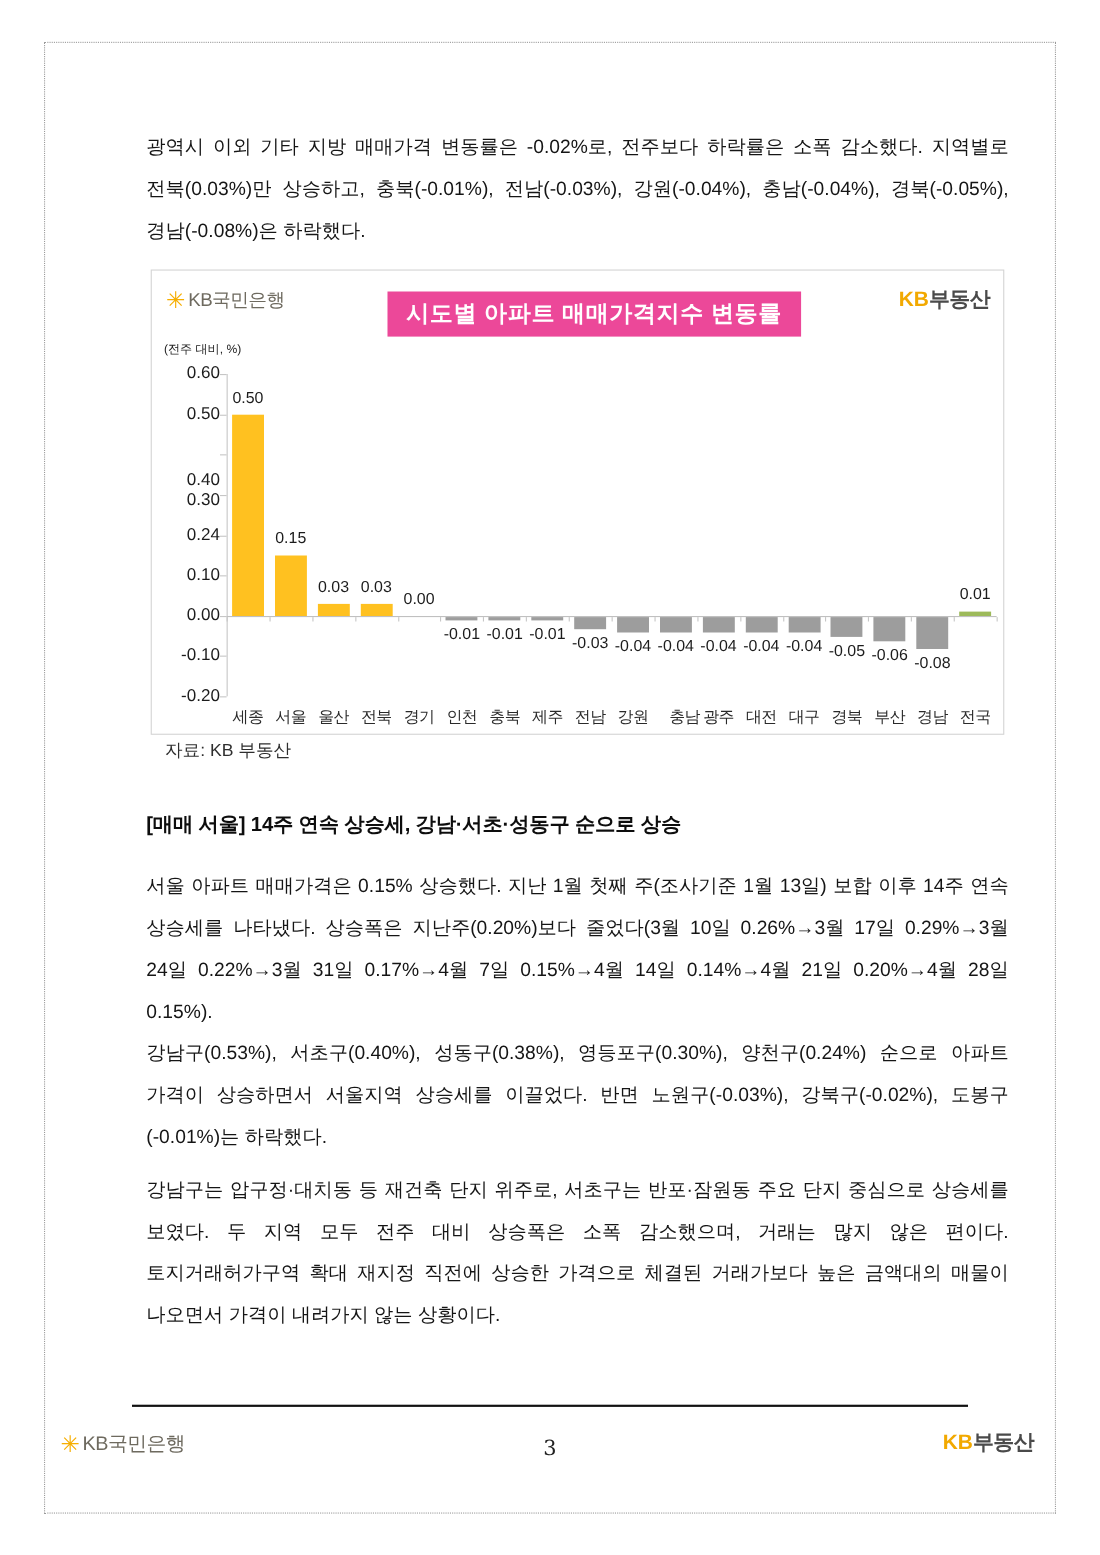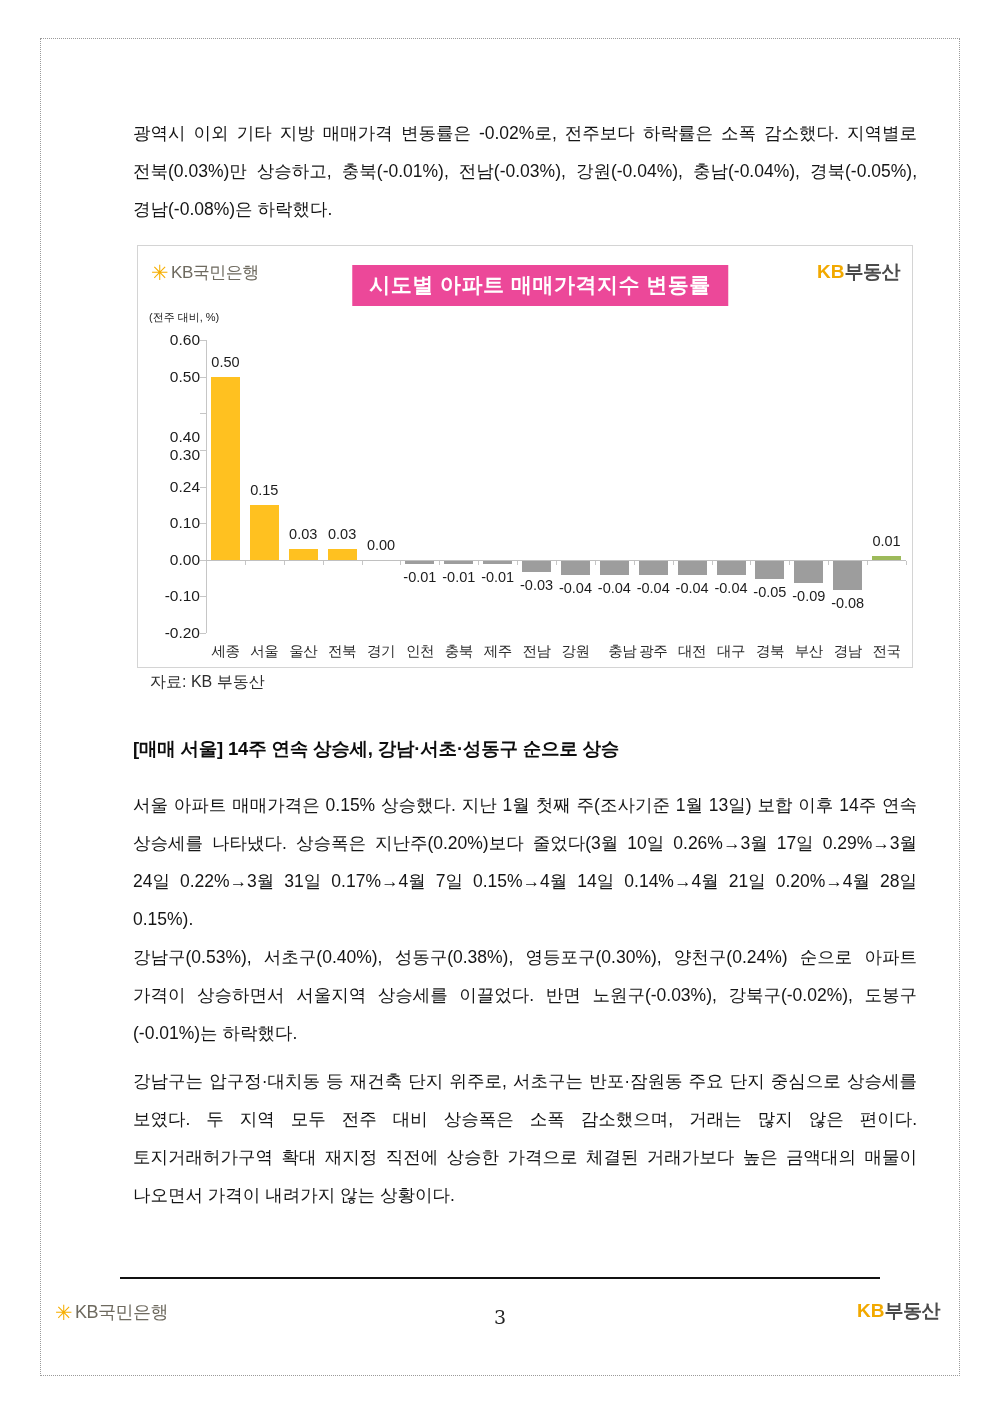--- a/index.html
+++ b/index.html
@@ -173,21 +173,21 @@
       <div class="bar" style="left: 471.611px; width: 29px; background: rgb(157, 157, 157); top: 220.75px; height: 14.65px;"></div>
       <div class="bar-label" style="left: 486.111px; top: 240.4px;">-0.04</div>
       <div class="cat-label" style="left: 486.111px; top: 302px;">대전</div>
       <div class="bar" style="left: 510.5px; width: 29px; background: rgb(157, 157, 157); top: 220.75px; height: 14.65px;"></div>
       <div class="bar-label" style="left: 525px; top: 240.4px;">-0.04</div>
       <div class="cat-label" style="left: 525px; top: 302px;">대구</div>
       <div class="bar" style="left: 549.389px; width: 29px; background: rgb(157, 157, 157); top: 220.75px; height: 18.3125px;"></div>
       <div class="bar-label" style="left: 563.889px; top: 244.062px;">-0.05</div>
       <div class="cat-label" style="left: 563.889px; top: 302px;">경북</div>
       <div class="bar" style="left: 588.278px; width: 29px; background: rgb(157, 157, 157); top: 220.75px; height: 21.975px;"></div>
-      <div class="bar-label" style="left: 602.778px; top: 247.725px;">-0.09</div>
+      <div class="bar-label" style="left: 602.778px; top: 247.725px;">-0.06</div>
       <div class="cat-label" style="left: 602.778px; top: 302px;">부산</div>
       <div class="bar" style="left: 627.167px; width: 29px; background: rgb(157, 157, 157); top: 220.75px; height: 29.3px;"></div>
       <div class="bar-label" style="left: 641.667px; top: 255.05px;">-0.08</div>
       <div class="cat-label" style="left: 641.667px; top: 302px;">경남</div>
       <div class="bar" style="left: 666.056px; width: 29px; background: rgb(157, 186, 90); top: 216.088px; height: 3.6625px;"></div>
       <div class="bar-label" style="left: 680.556px; top: 193.088px;">0.01</div>
       <div class="cat-label" style="left: 680.556px; top: 302px;">전국</div>
     </div>
 </div>
 

